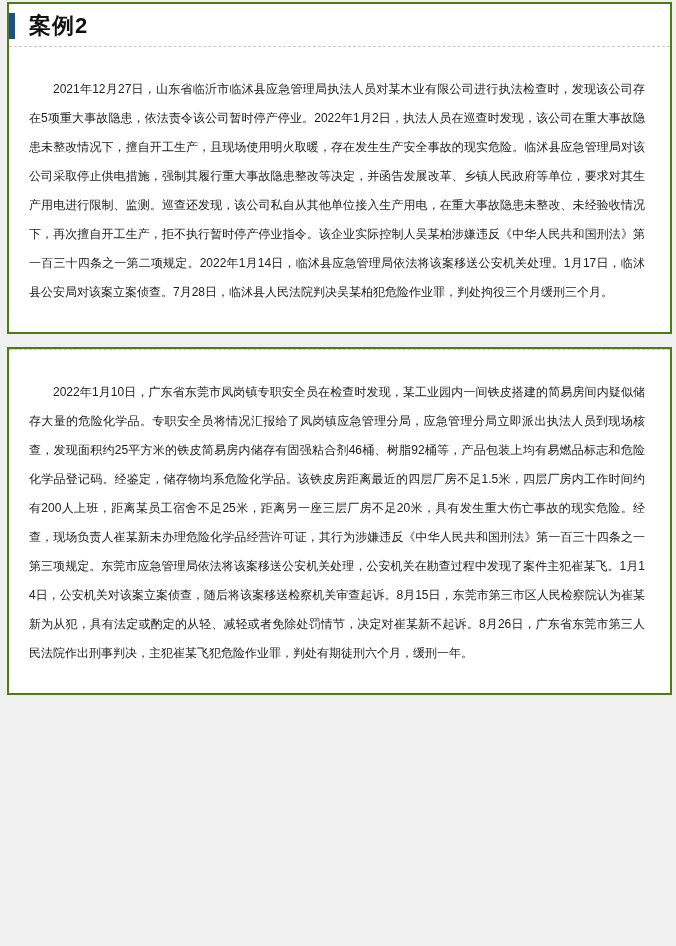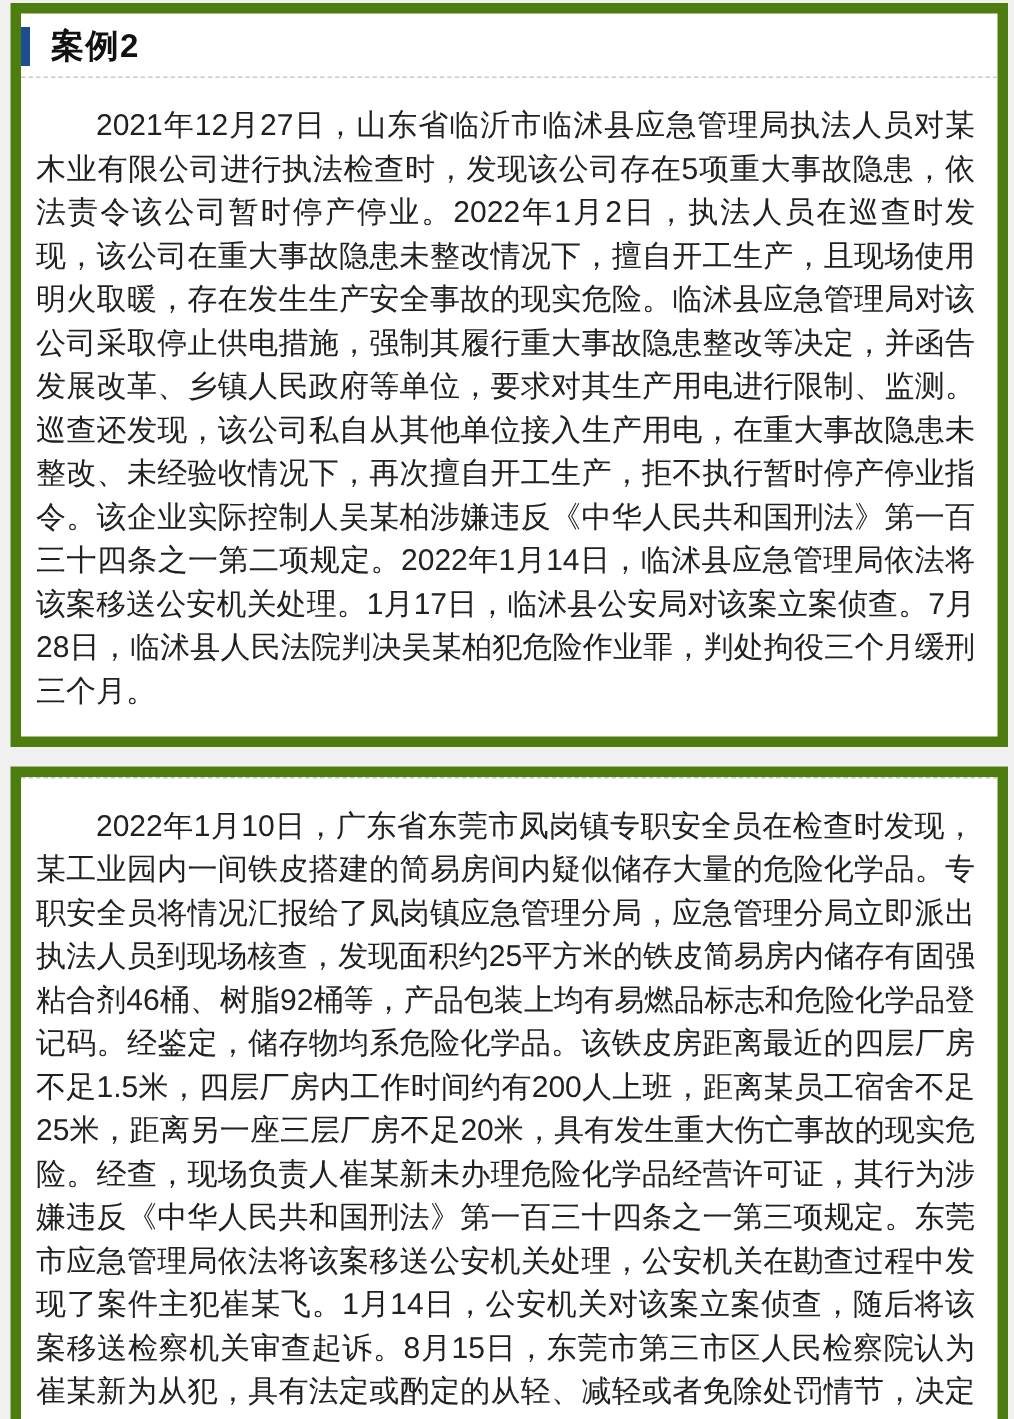--- a/index.html
+++ b/index.html
@@ -9,21 +9,21 @@
   body {
     width: 676px;
     height: 946px;
     box-sizing: border-box;
     background: #f0f0f0;
     padding: 2px 4px 5px 7px;
     font-family: "Liberation Sans", sans-serif;
   }
   .case-card {
     background: #ffffff;
-    border: 7px solid #4d7c0f;
+    border: 2px solid #4d7c0f;
     box-sizing: border-box;
   }
   .case-card + .case-card {
     margin-top: 13px;
   }
   .case-header {
     position: relative;
     padding: 9px 16px 7px 20px;
   }
   .accent-bar {
@@ -45,22 +45,22 @@
   .dashed-divider {
     border: none;
     border-top: 1px dashed #c9c9c9;
     margin: 0;
     height: 0;
   }
   .case-body {
     padding: 12px 9px 9px 4px;
   }
   .case-body p {
-    margin: 6px;
-    font-size: 20px;
+    margin: 16px;
+    font-size: 12px;
     line-height: 29px;
     color: #212121;
     text-align: justify;
     text-indent: 2em;
     word-break: break-all;
   }
 </style>
 </head>
 <body>
 

